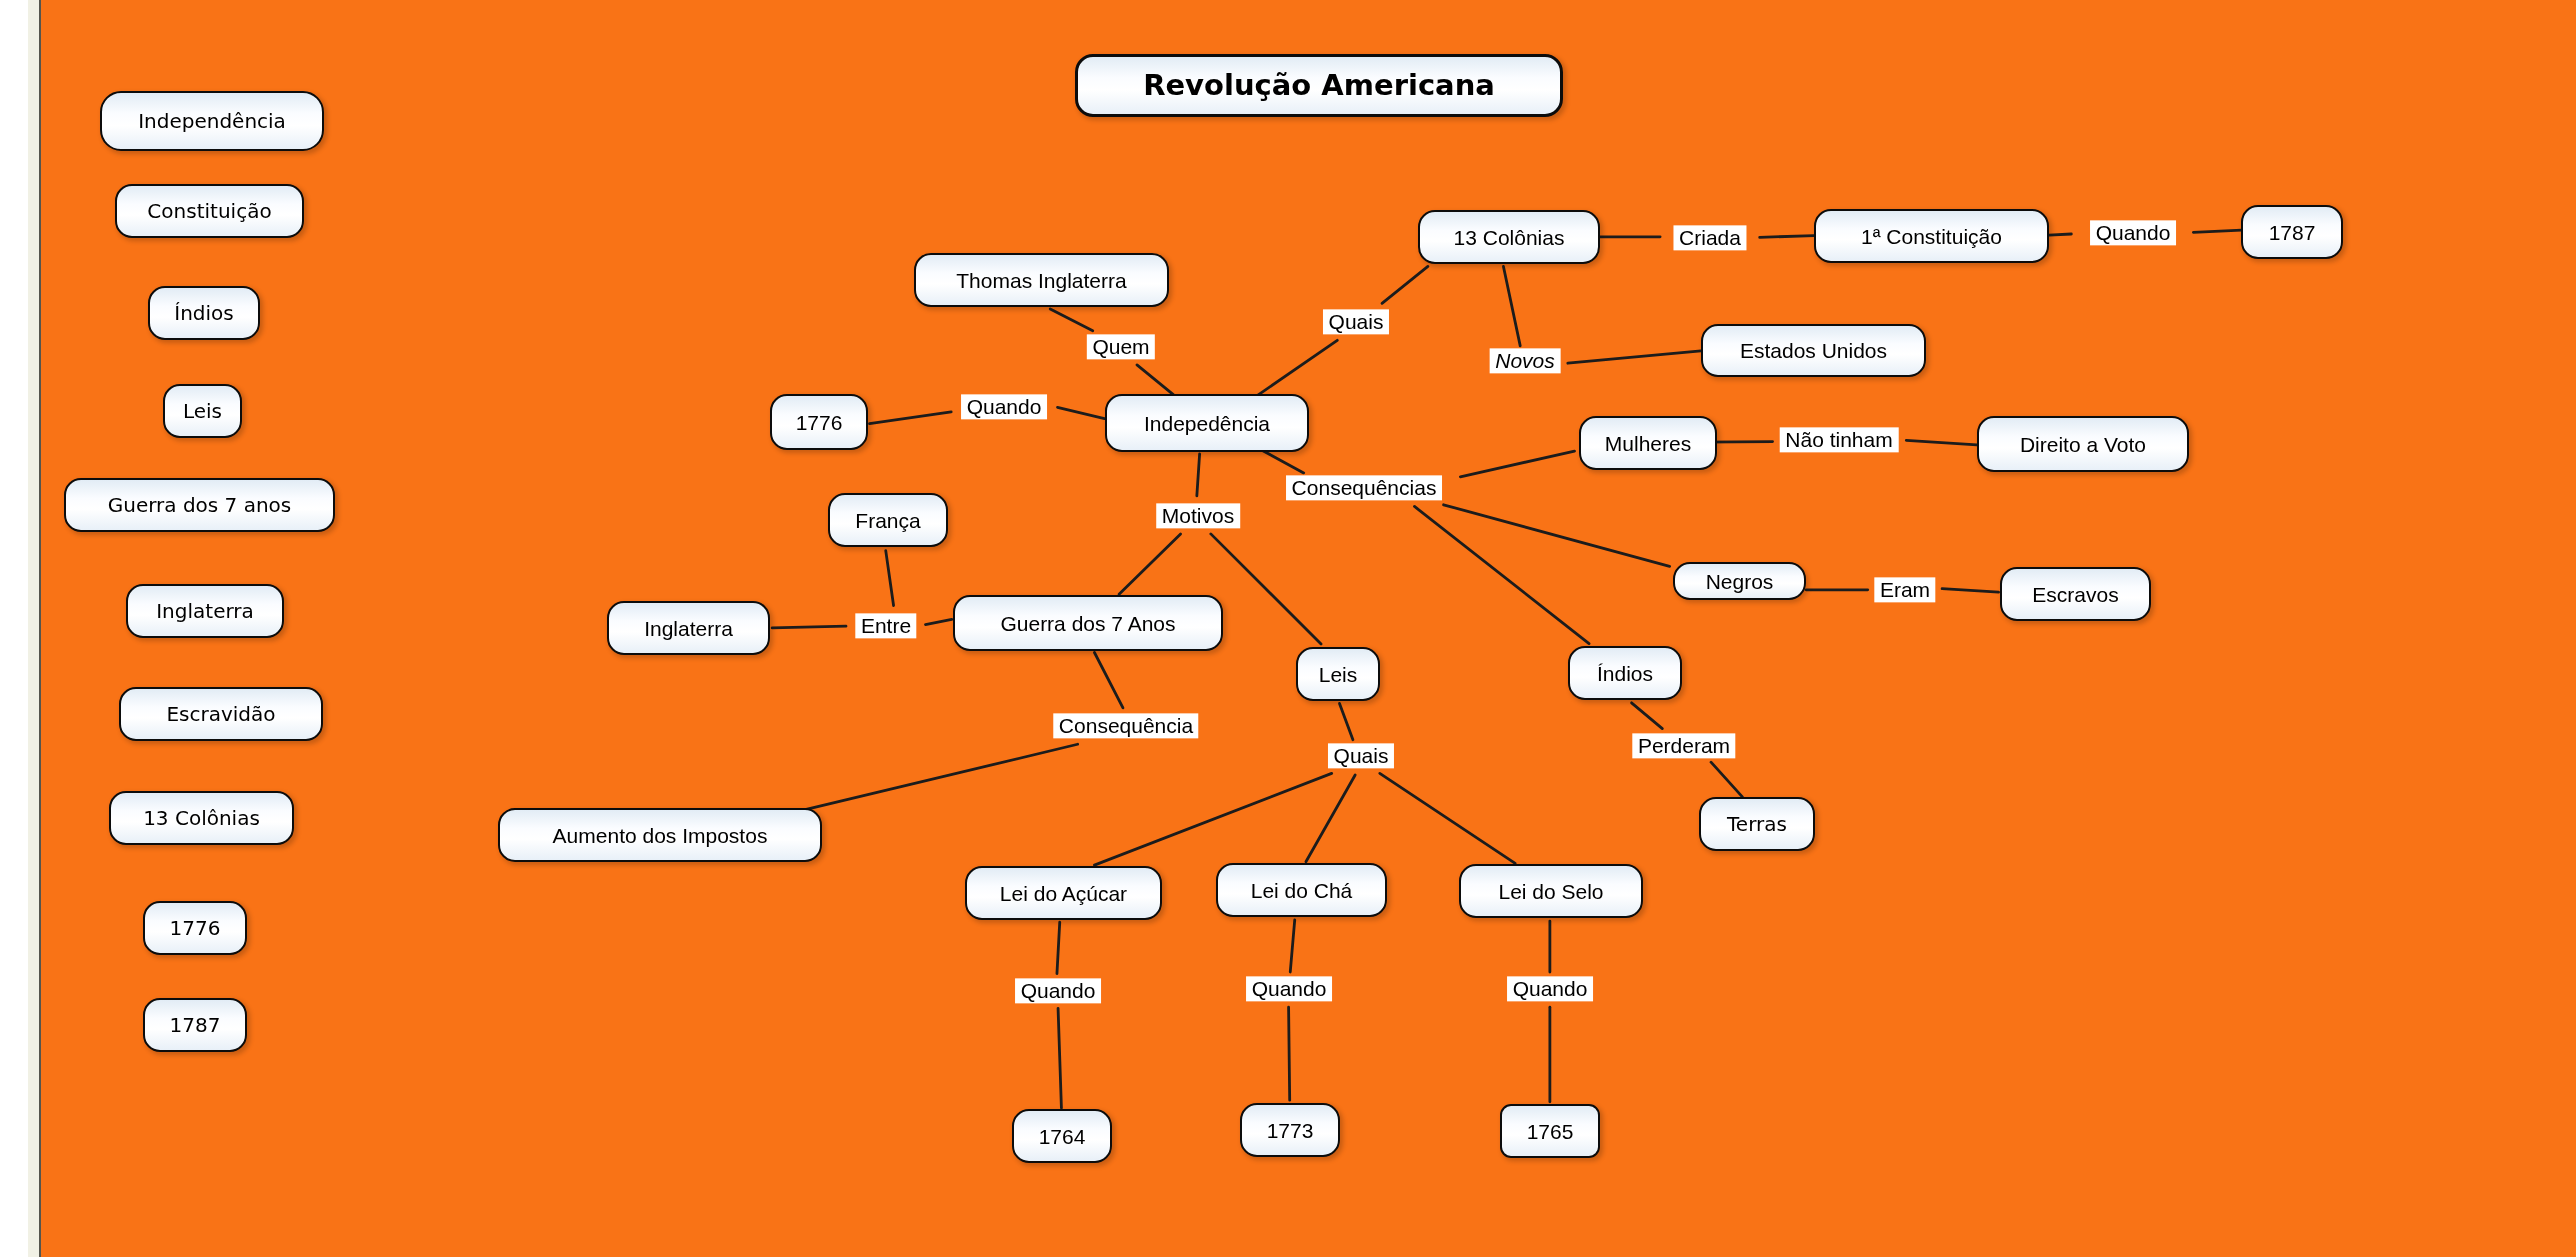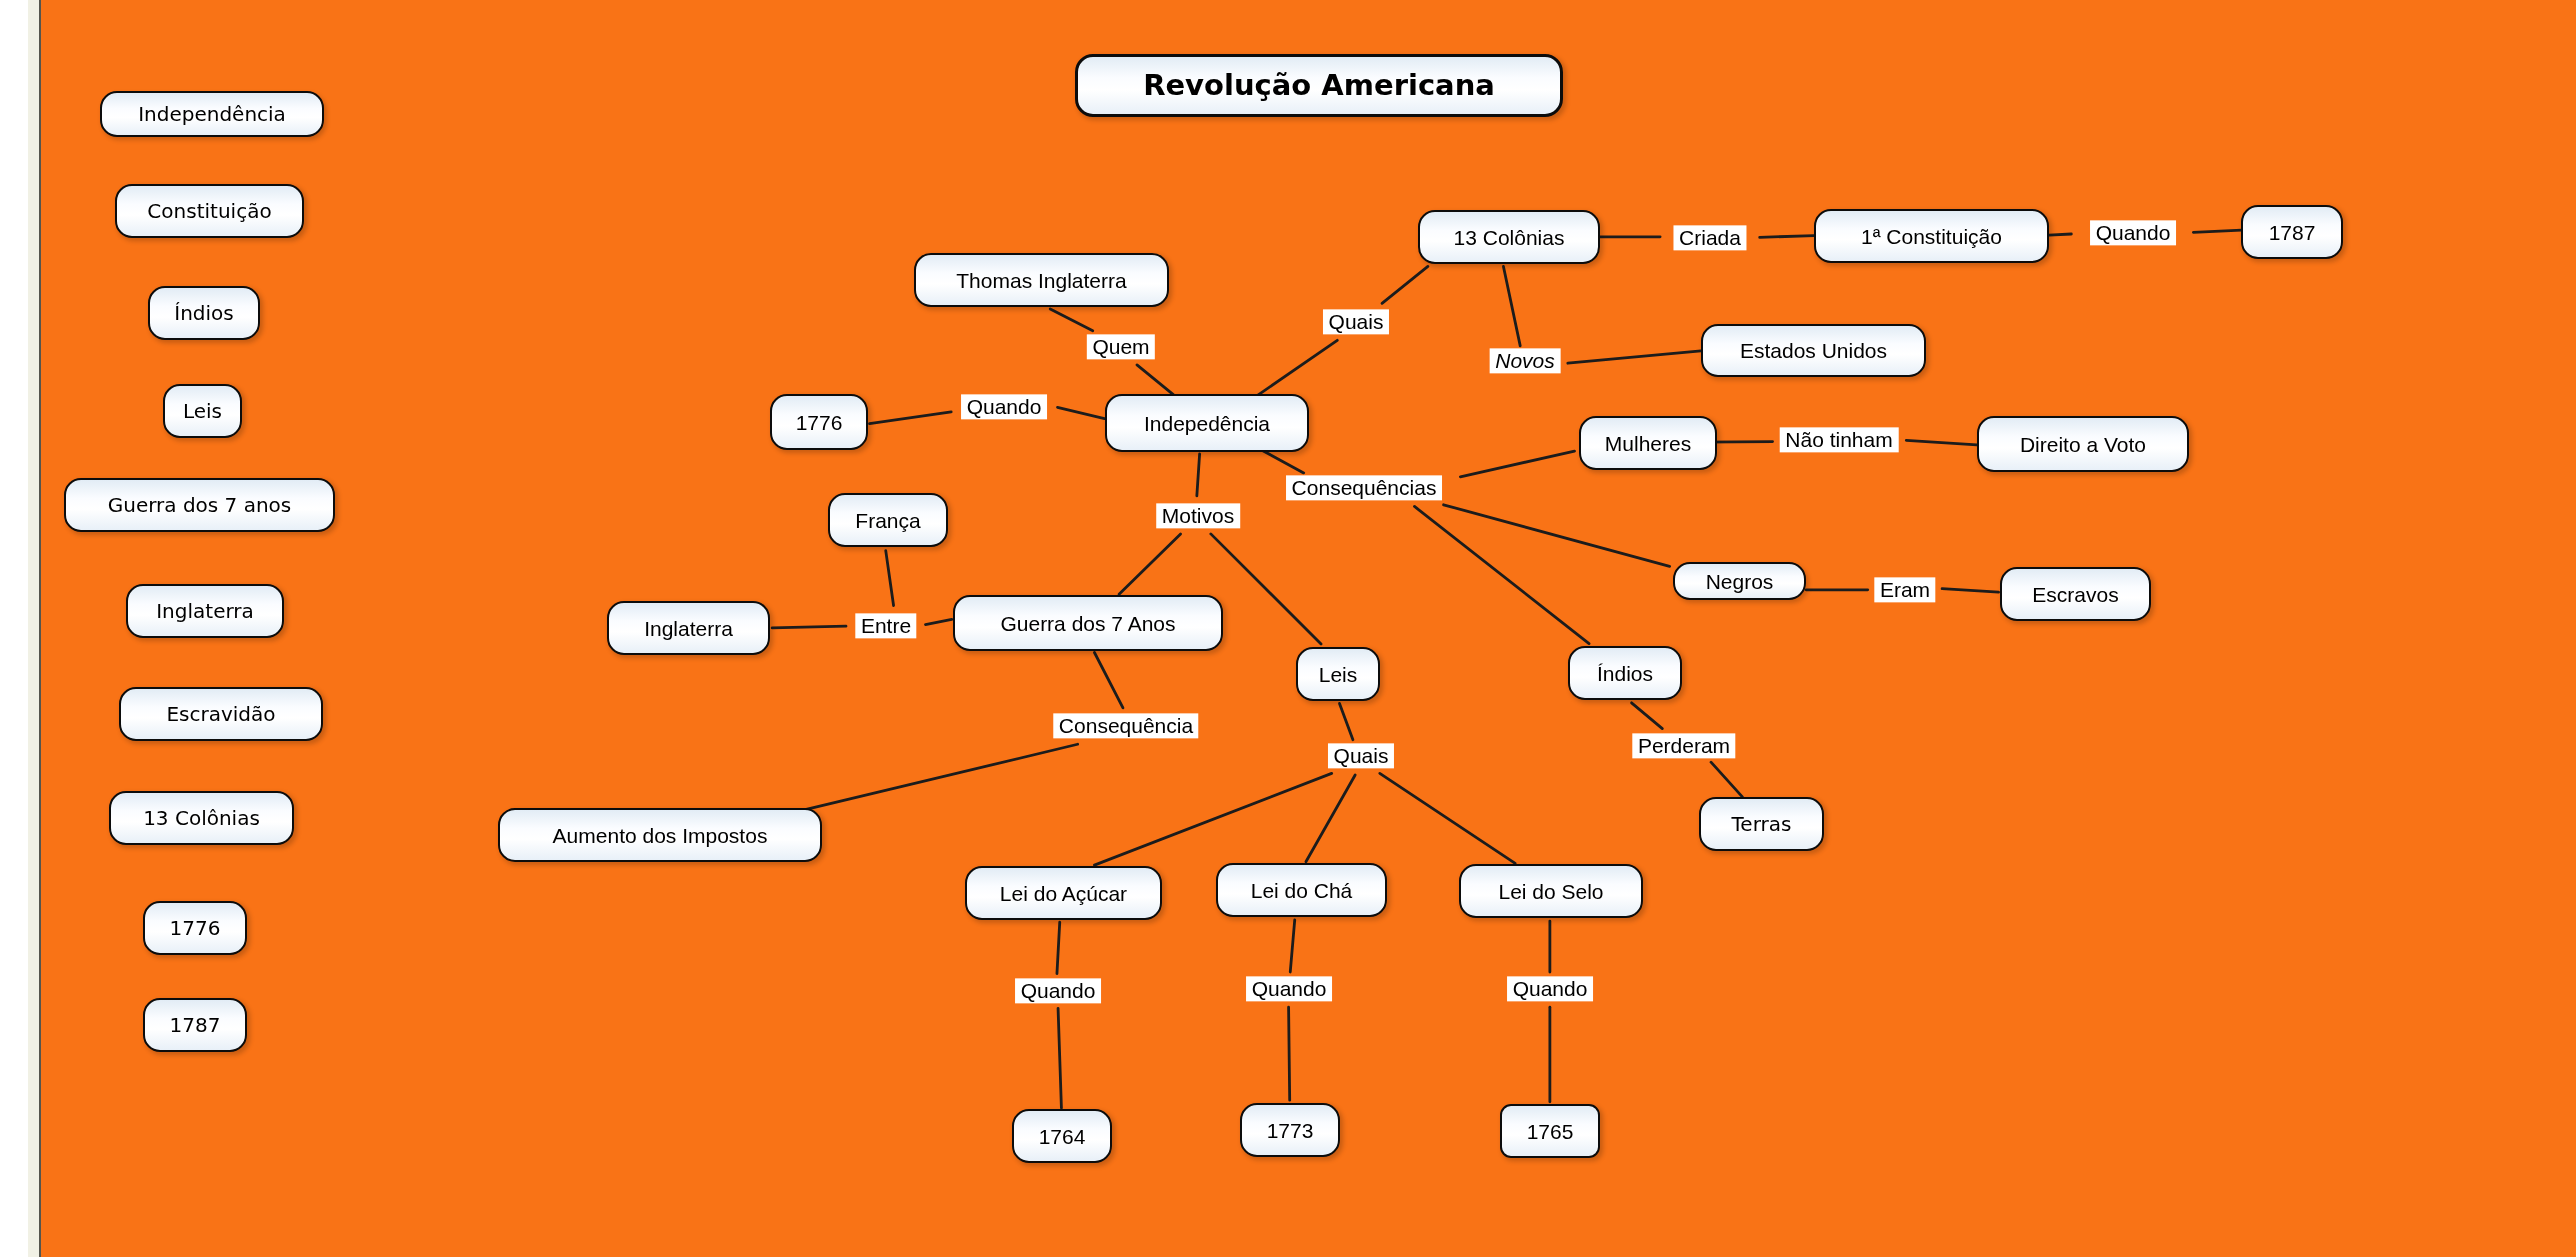--- a/index.html
+++ b/index.html
@@ -97,21 +97,21 @@
 
     <line x1="2264" y1="1644" x2="2256" y2="1737"></line>
     <line x1="2253" y1="1800" x2="2255" y2="1966"></line>
 
     <line x1="2720" y1="1646" x2="2720" y2="1737"></line>
     <line x1="2720" y1="1800" x2="2720" y2="1969"></line>
   </svg>
 
   <div class="node title-node" style="left:1047px;top:54px;width:488px;height:63px;">Revolução Americana</div>
 
-  <div class="node sidebar-node" style="left:72px;top:91px;width:224px;height:46px;">Independência</div>
+  <div class="node sidebar-node" style="left:72px;top:91px;width:224px;height:60px;border-radius:21px;">Independência</div>
   <div class="node sidebar-node" style="left:87px;top:184px;width:189px;height:54px;">Constituição</div>
   <div class="node sidebar-node" style="left:120px;top:286px;width:112px;height:54px;">Índios</div>
   <div class="node sidebar-node" style="left:135px;top:384px;width:79px;height:54px;">Leis</div>
   <div class="node sidebar-node" style="left:36px;top:478px;width:271px;height:54px;">Guerra dos 7 anos</div>
   <div class="node sidebar-node" style="left:98px;top:584px;width:158px;height:54px;">Inglaterra</div>
   <div class="node sidebar-node" style="left:91px;top:687px;width:204px;height:54px;">Escravidão</div>
   <div class="node sidebar-node" style="left:81px;top:791px;width:185px;height:54px;">13 Colônias</div>
   <div class="node sidebar-node" style="left:115px;top:901px;width:104px;height:54px;">1776</div>
   <div class="node sidebar-node" style="left:115px;top:998px;width:104px;height:54px;">1787</div>
 
@@ -128,21 +128,21 @@
   <div class="node map-node" style="left:579px;top:601px;width:163px;height:54px;">Inglaterra</div>
   <div class="node map-node" style="left:925px;top:595px;width:270px;height:56px;">Guerra dos 7 Anos</div>
   <div class="node map-node" style="left:1645px;top:562px;width:133px;height:38px;">Negros</div>
   <div class="node map-node" style="left:1972px;top:567px;width:151px;height:54px;">Escravos</div>
   <div class="node map-node" style="left:1268px;top:647px;width:84px;height:54px;">Leis</div>
   <div class="node map-node" style="left:1540px;top:646px;width:114px;height:54px;">Índios</div>
   <div class="node map-node" style="left:470px;top:808px;width:324px;height:54px;">Aumento dos Impostos</div>
   <div class="node map-node" style="left:937px;top:866px;width:197px;height:54px;">Lei do Açúcar</div>
   <div class="node map-node" style="left:1188px;top:863px;width:171px;height:54px;">Lei do Chá</div>
   <div class="node map-node" style="left:1431px;top:864px;width:184px;height:54px;">Lei do Selo</div>
-  <div class="node wide-font" style="left:1671px;top:797px;width:125px;height:54px;">Terras</div>
+  <div class="node wide-font" style="left:1671px;top:797px;width:116px;height:54px;">Terras</div>
   <div class="node map-node" style="left:984px;top:1109px;width:100px;height:54px;">1764</div>
   <div class="node map-node" style="left:1212px;top:1103px;width:100px;height:54px;">1773</div>
   <div class="node map-node" style="left:1472px;top:1104px;width:100px;height:54px;border-radius:11px;">1765</div>
 
   <div class="link-label" style="left:1093px;top:347px;">Quem</div>
   <div class="link-label" style="left:1328px;top:322px;">Quais</div>
   <div class="link-label" style="left:1682px;top:238px;">Criada</div>
   <div class="link-label" style="left:2105px;top:233px;">Quando</div>
   <div class="link-label" style="left:1497px;top:361px;font-style:italic;">Novos</div>
   <div class="link-label" style="left:976px;top:407px;">Quando</div>

